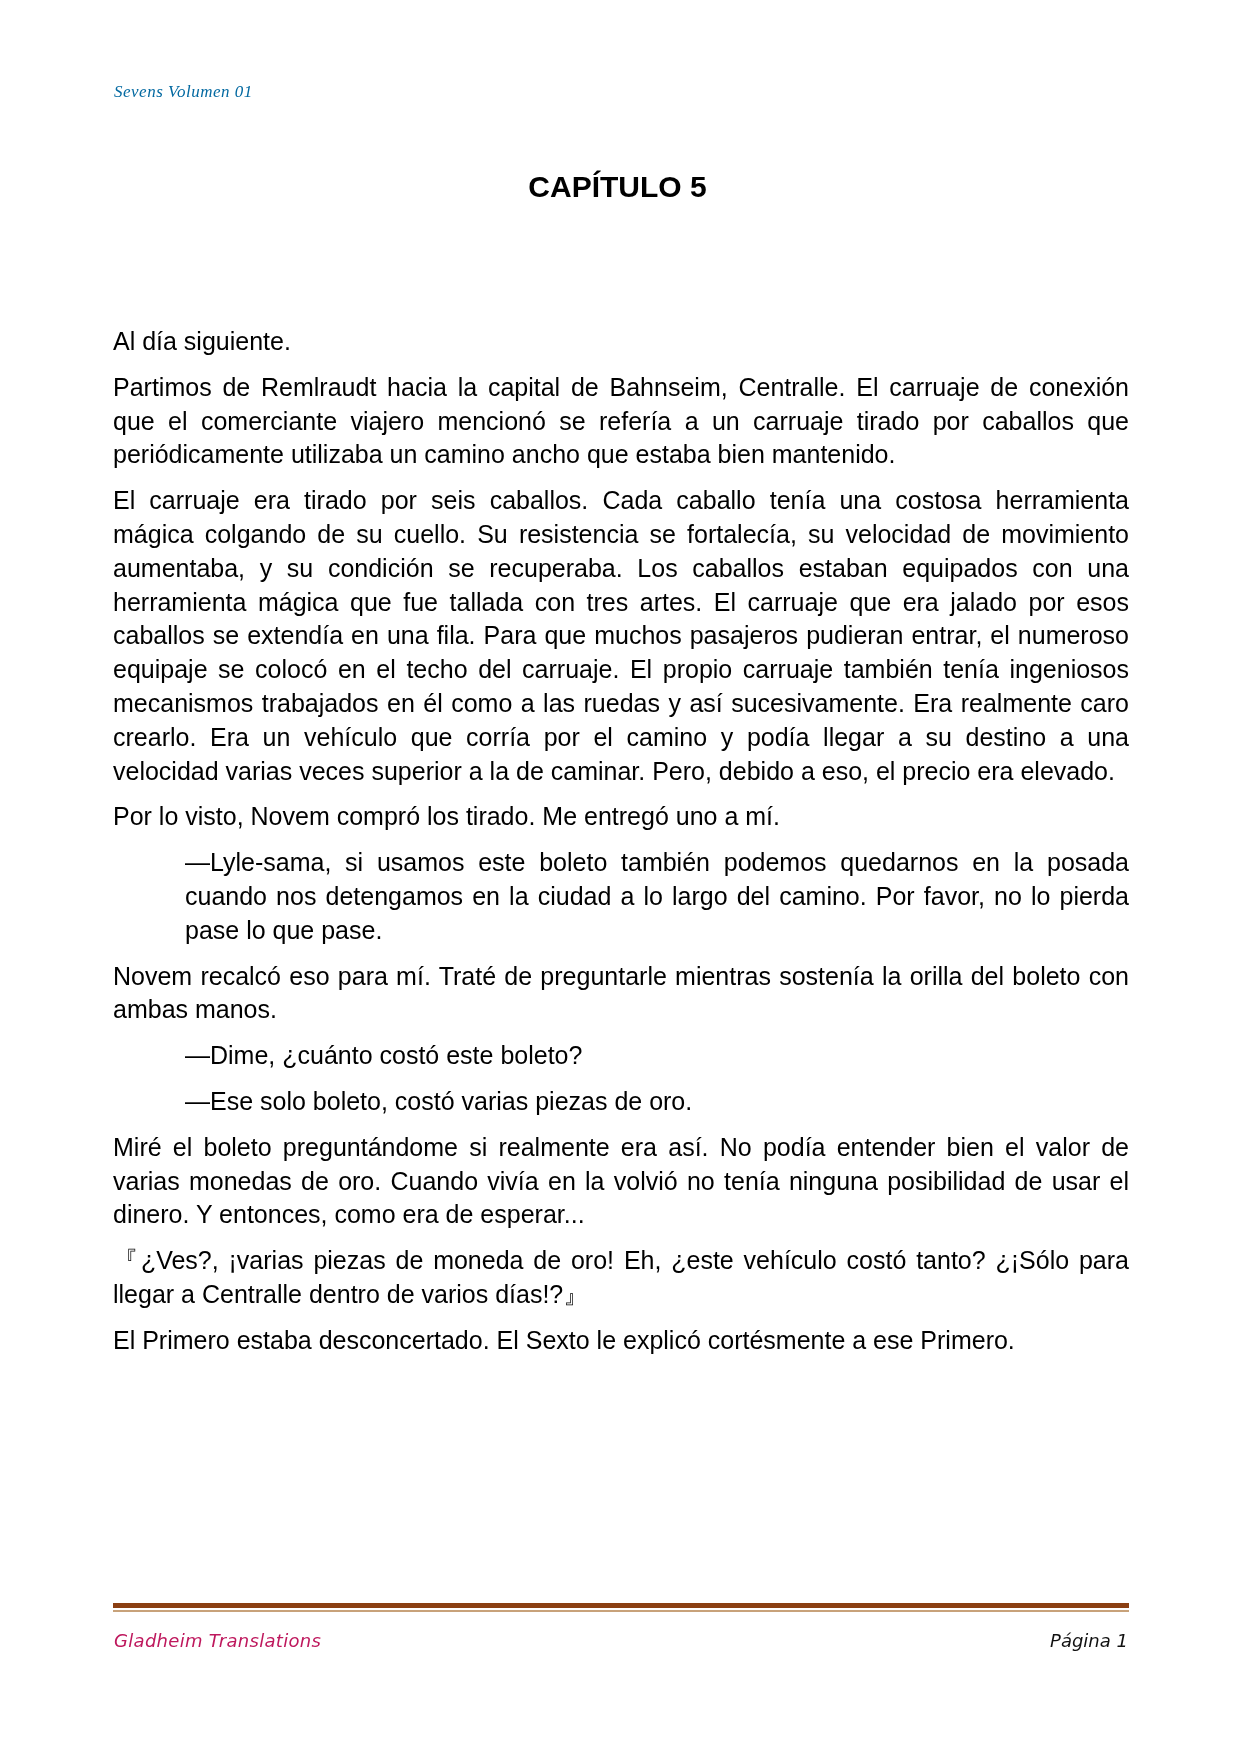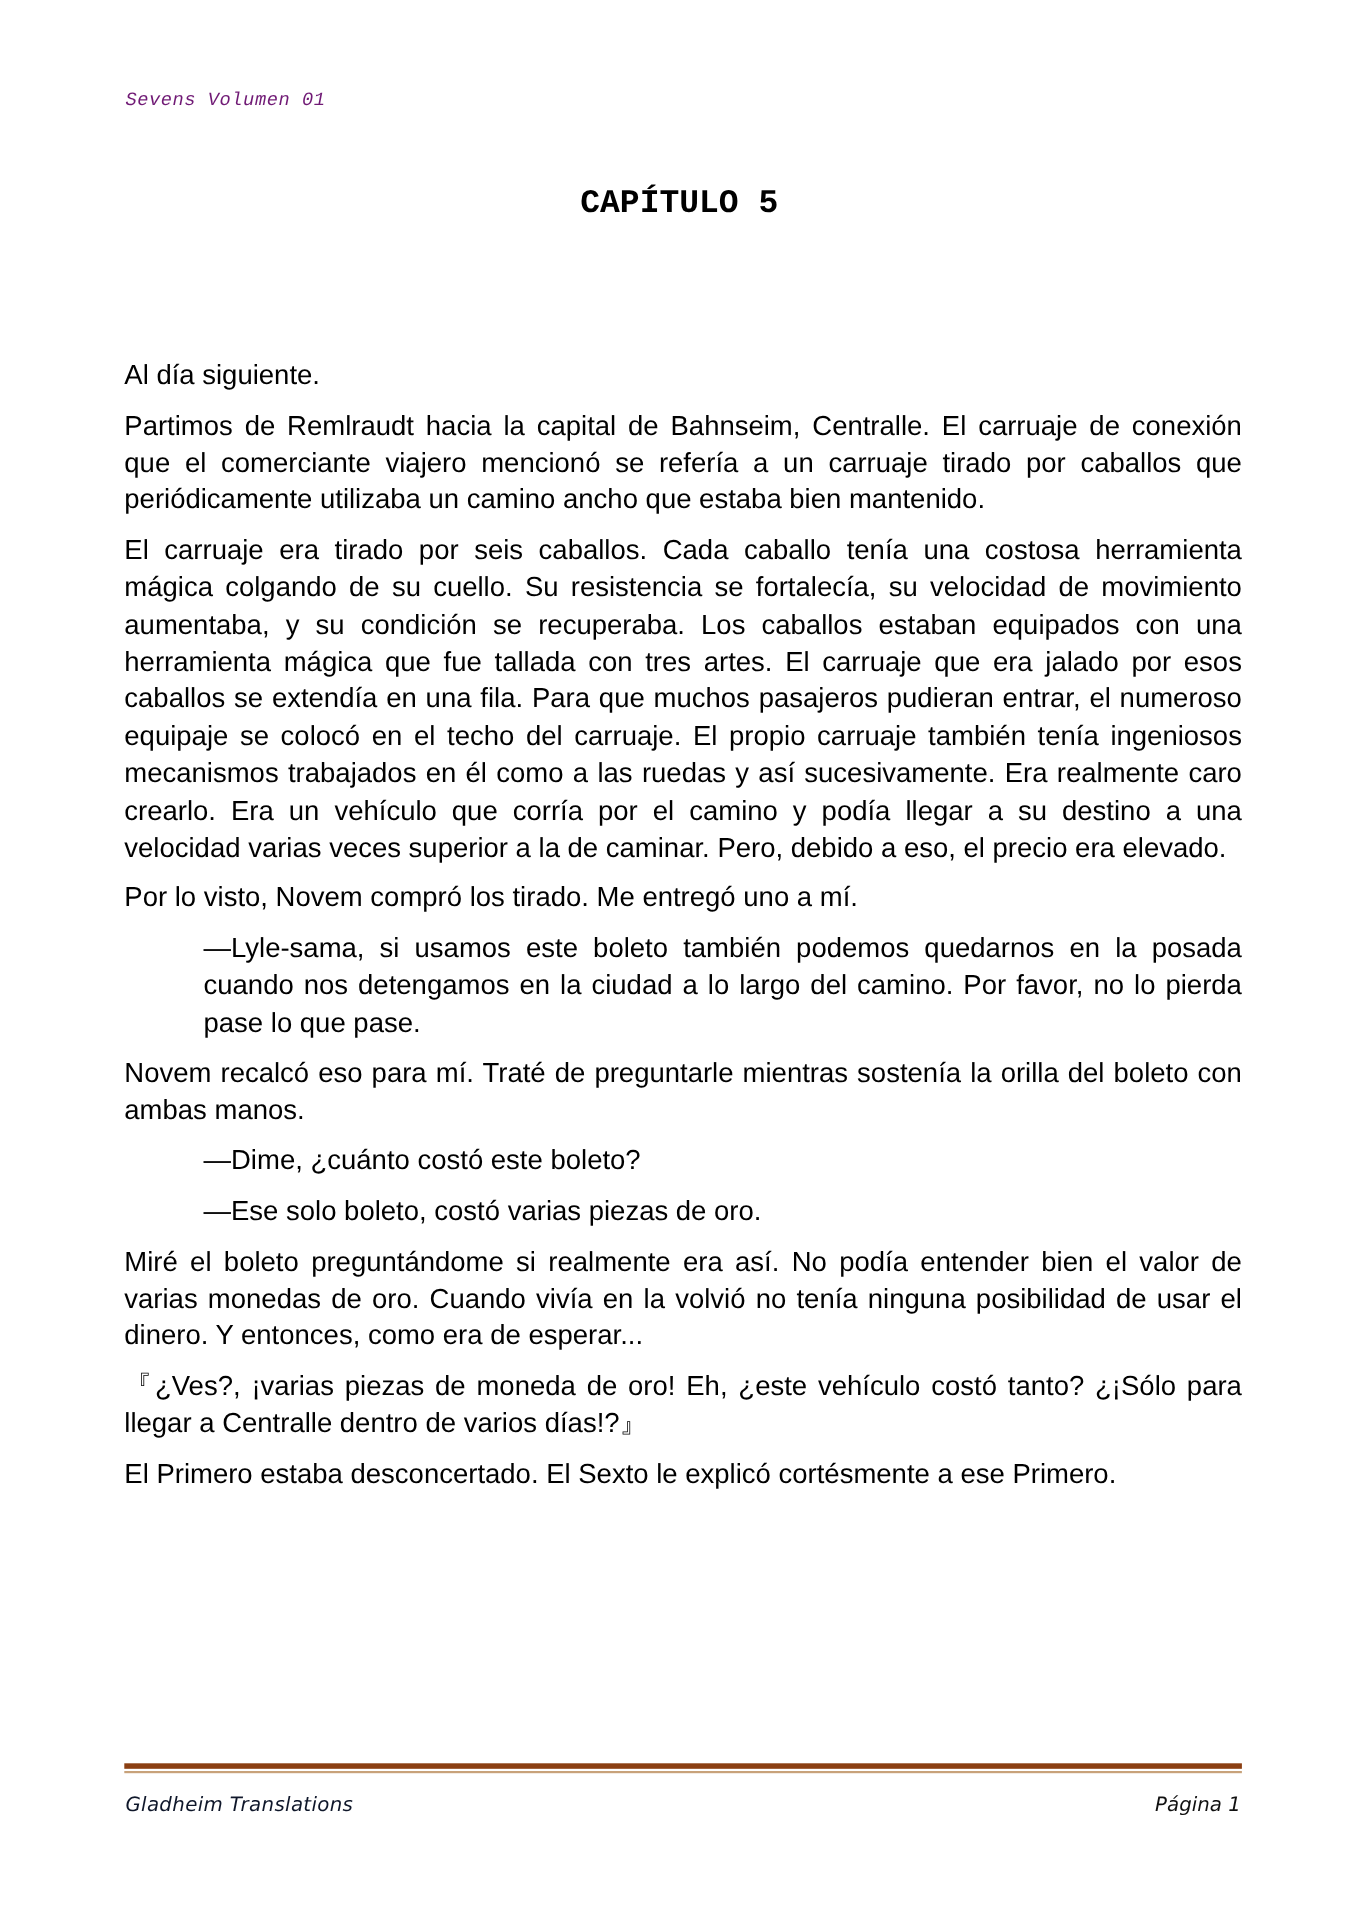--- a/index.html
+++ b/index.html
@@ -1,25 +1,25 @@
 <!DOCTYPE html>
 <html><head>
 <meta charset="utf-8">
 <style>
   html,body{margin:0;padding:0;background:#ffffff;}
   body{width:1241px;height:1754px;position:relative;overflow:hidden;color:#000;}
-  .header{position:absolute;left:114px;top:82px;font-family:Liberation Mono, monospace;font-style:italic;font-size:17px;letter-spacing:0.5px;color:#701a75;}
-  .title-block{position:absolute;left:0;top:160px;width:1235px;text-align:center;font-family:Liberation Mono, monospace;font-weight:bold;font-size:30px;line-height:53px;}
+  .header{position:absolute;left:114px;top:82px;font-family:Liberation Serif, serif;font-style:italic;font-size:17px;letter-spacing:0.5px;color:#0369a1;}
+  .title-block{position:absolute;left:0;top:160px;width:1235px;text-align:center;font-family:Liberation Sans, sans-serif;font-weight:bold;font-size:30px;line-height:53px;}
   .body{position:absolute;left:113px;top:313px;width:1016px;font-family:"Liberation Sans",sans-serif;font-size:25px;line-height:33.8px;text-align:justify;}
   .body p{margin:12px 0 11px 0;}
   .body p.indent{padding-left:72px;}
   .body p.bracket{padding-left:0;}
   .rule{position:absolute;left:113px;top:1603px;width:1016px;height:5px;background:#8b3f12;}
   .rule2{position:absolute;left:113px;top:1610px;width:1016px;height:2px;background:#c8a27a;}
-  .footer-left{position:absolute;left:114px;top:1630px;font-family:"DejaVu Sans",sans-serif;font-style:italic;font-size:18px;letter-spacing:0.3px;color:#0f172a;}
+  .footer-left{position:absolute;left:114px;top:1630px;font-family:"DejaVu Sans",sans-serif;font-style:italic;font-size:18px;letter-spacing:0.3px;color:#be185d;}
   .footer-right{position:absolute;right:113px;top:1630px;font-family:"DejaVu Sans",sans-serif;font-style:italic;font-size:18px;color:#111;}
 </style>
 </head>
 <body>
 
 <div class="header">Sevens Volumen 01</div>
 
 <div class="title-block">
   <div>CAPÍTULO 5</div>
 </div>

